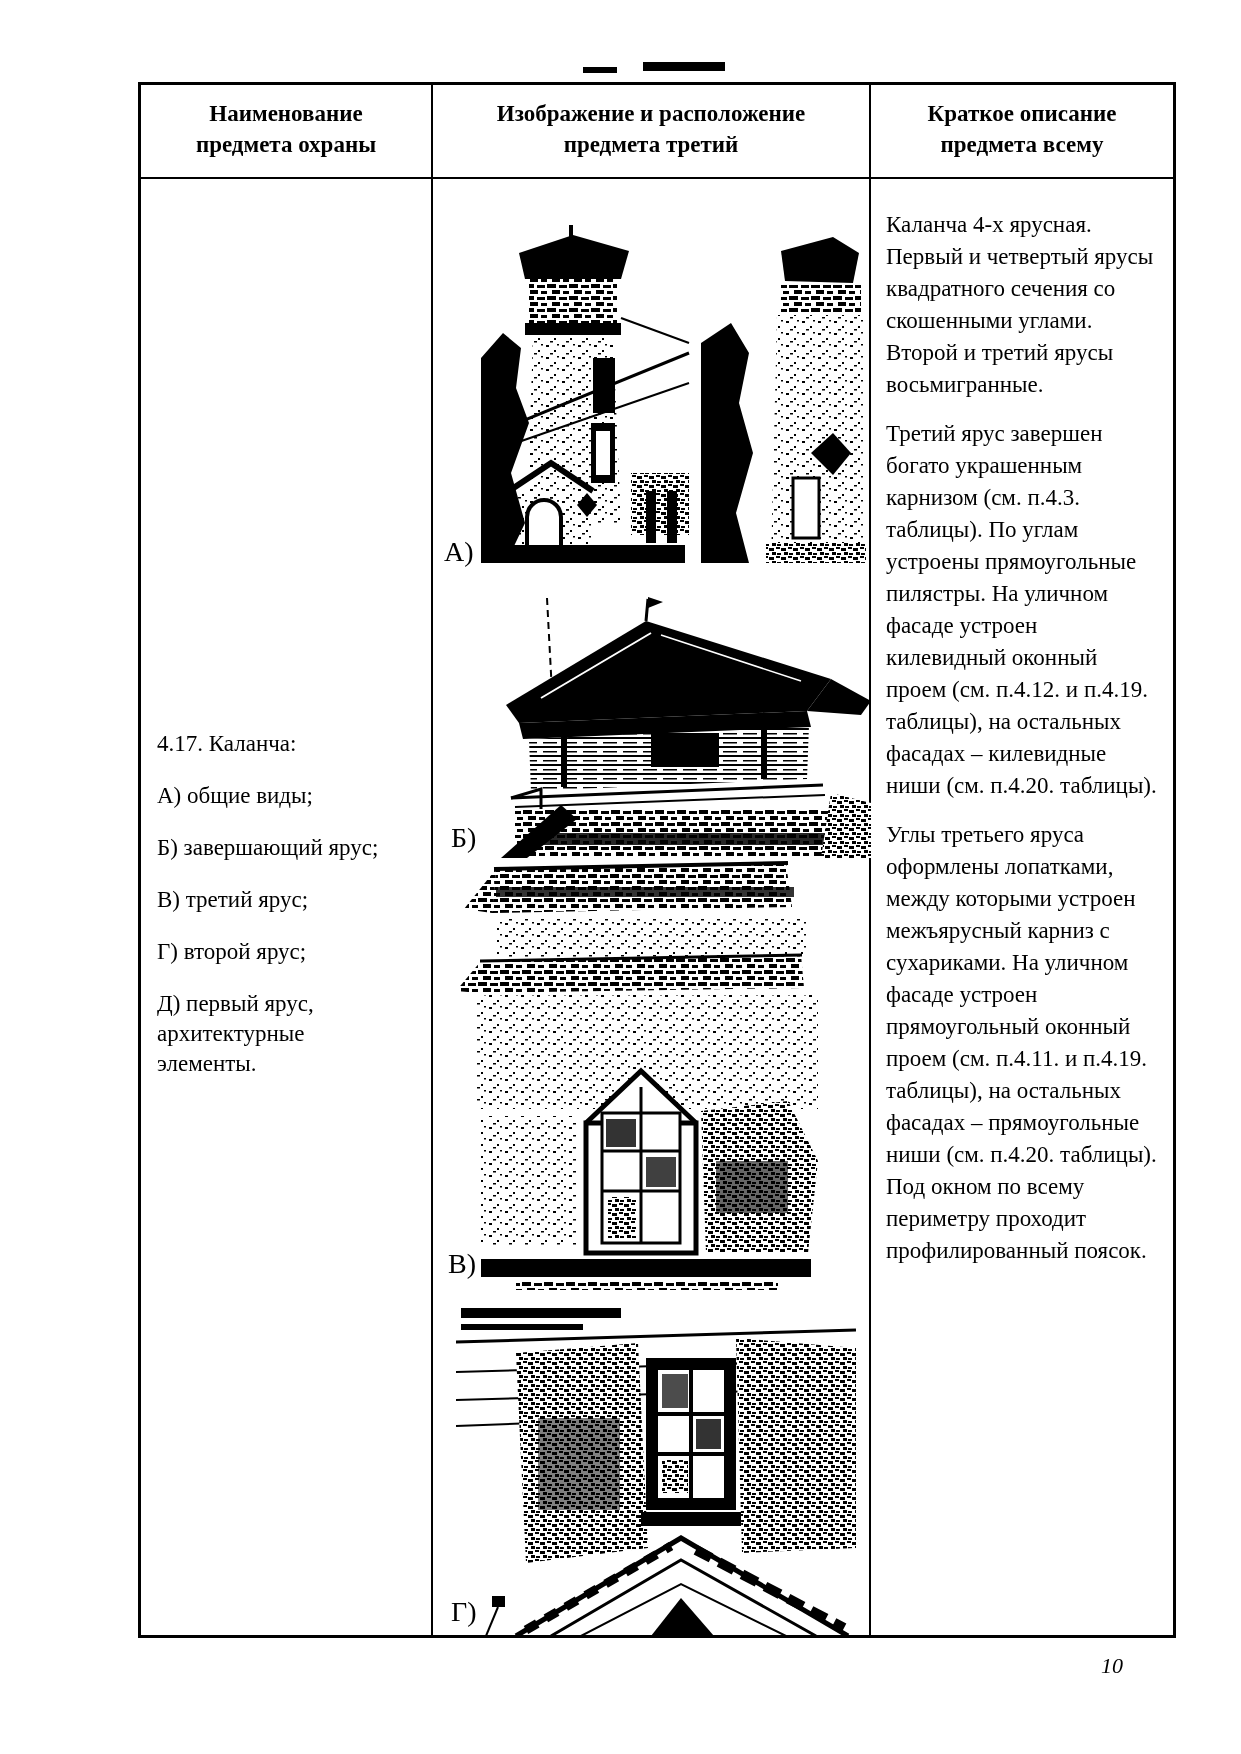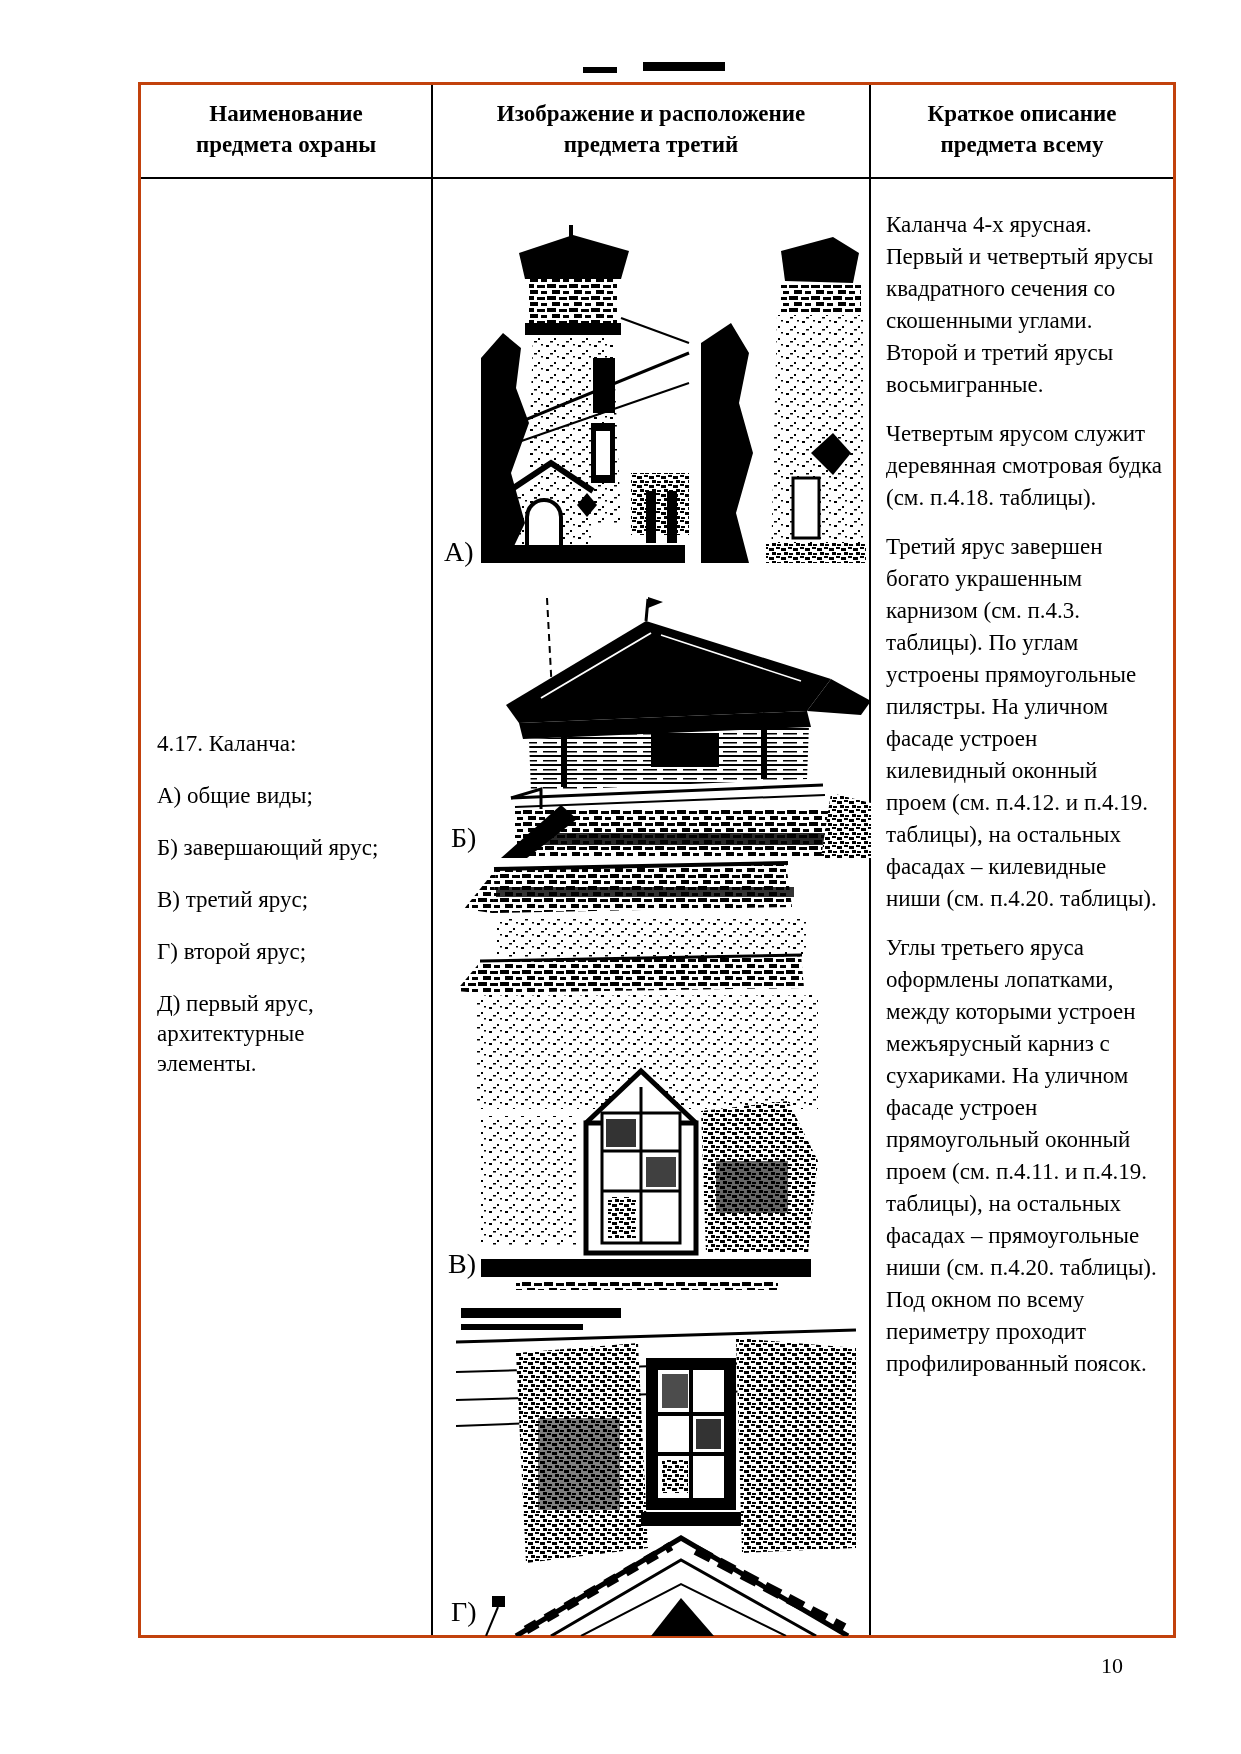--- a/index.html
+++ b/index.html
@@ -1,36 +1,36 @@
 <!DOCTYPE html>
 <html><head>
 <meta charset="utf-8">
 <style>
   html,body{margin:0;padding:0;background:#e8e8e8;}
   .page{position:relative;width:1241px;height:1754px;background:#ffffff;
         font-family:"Liberation Serif","DejaVu Serif",serif;color:#000;overflow:hidden;}
   .scan-table{position:absolute;left:138px;top:82px;width:1038px;height:1556px;
-        border:3px solid #c2410c;box-sizing:border-box;display:grid;
+        border:3px solid #000000;box-sizing:border-box;display:grid;
         grid-template-columns:292px 438px 302px;grid-template-rows:94px 1fr;}
   .cell{box-sizing:border-box;position:relative;}
   .bR{border-right:2px solid #000;}
   .bB{border-bottom:2px solid #000;}
   .hdr{font-weight:bold;font-size:23px;line-height:31px;text-align:center;
        padding:13px 18px 0 18px;}
   
   .body1{padding:550px 22px 0 16px;font-size:23px;line-height:30px;}
   .body1 .item-title{margin:0 0 22px 0;}
   .body1 .item-line{margin:0 0 22px 0;}
   
   .body3{padding:30px 11px 0 15px;font-size:23px;line-height:32px;}
   .body3 .para{margin:0 0 17px 0;}
   
   .fig{position:absolute;}
   .fig-label{position:absolute;font-size:28px;line-height:30px;}
-  .pagenum{position:absolute;left:1101px;top:1653px;font-size:22px;}
+  .pagenum{position:absolute;left:1101px;top:1653px;font-size:22px;font-style:italic;}
   .artifact{position:absolute;background:#000;}
   .a1{left:583px;top:67px;width:34px;height:6px;}
   .a2{left:643px;top:62px;width:82px;height:9px;}
   svg{display:block;}
 </style>
 </head>
 <body>
 
 <svg width="0" height="0" style="position:absolute" aria-hidden="true">
   <defs>
@@ -202,21 +202,20 @@
           <line x1="240" y1="252" x2="388" y2="330" stroke="#000" stroke-width="10" stroke-dasharray="17,9"></line>
           <rect x="36" y="298" width="13" height="11" fill="#000"></rect>
           <line x1="42" y1="309" x2="30" y2="338" stroke="#000" stroke-width="2"></line>
         </svg>
       </div>
 
     </div>
 
     <div class="cell body3">
       <p class="para">Каланча 4-х ярусная. Первый и четвертый ярусы квадратного сечения со скошенными углами. Второй и третий ярусы восьмигранные.</p>
-      <p class="para">Четвертым ярусом служит деревянная смотровая будка (см. п.4.18. таблицы).</p>
       <p class="para">Третий ярус завершен богато украшенным карнизом (см. п.4.3. таблицы). По углам устроены прямоугольные пилястры. На уличном фасаде устроен килевидный оконный проем (см. п.4.12. и п.4.19. таблицы), на остальных фасадах – килевидные ниши (см. п.4.20. таблицы).</p>
       <p class="para">Углы третьего яруса оформлены лопатками, между которыми устроен межъярусный карниз с сухариками. На уличном фасаде устроен прямоугольный оконный проем (см. п.4.11. и п.4.19. таблицы), на остальных фасадах – прямоугольные ниши (см. п.4.20. таблицы). Под окном по всему периметру проходит профилированный поясок.</p>
     </div>
 
   </div>
 
   <div class="pagenum">10</div>
 
 </div>
 

